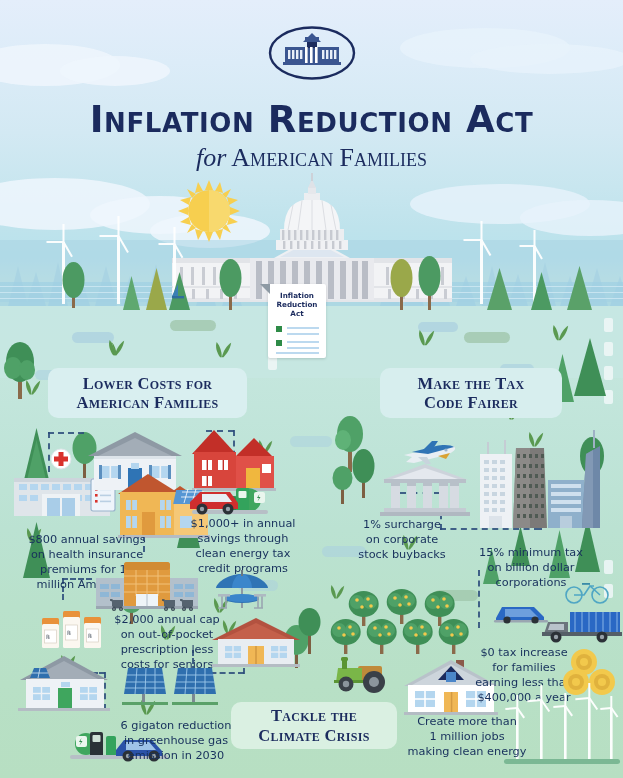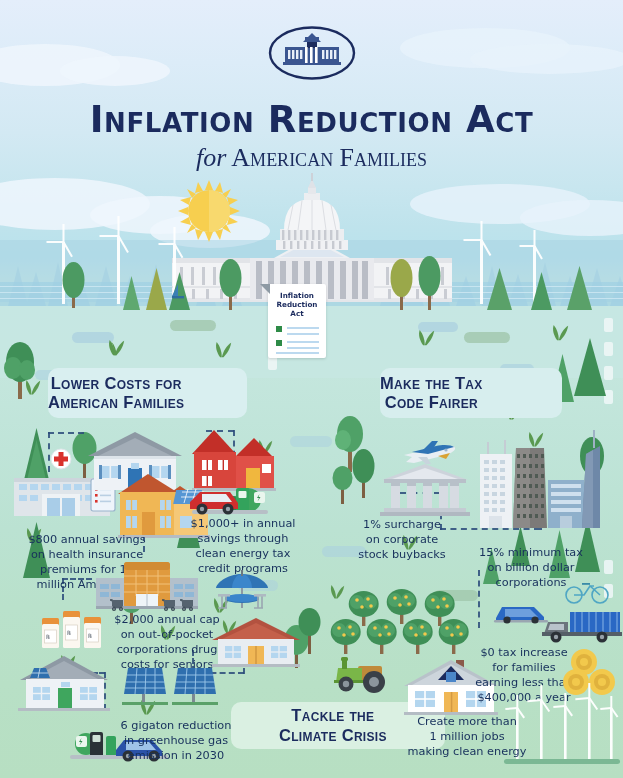--- a/index.html
+++ b/index.html
@@ -30,28 +30,28 @@
   .farhills{position:absolute;left:0;top:240px;width:623px;height:62px;background:#a9d4e4;opacity:.55;}
   .water{position:absolute;left:0;top:282px;width:623px;height:24px;background:#9ecfe4;opacity:.65;}
   .waterline{position:absolute;height:1px;background:#cfe9f2;opacity:.8;left:0;width:623px;}
   .groundline{position:absolute;left:0;top:306px;width:623px;height:72px;
     background:linear-gradient(180deg,#c6e7e3 0%,#c6e7e1 100%);}
   
   .blob{position:absolute;border-radius:14px;}
   
   .banner{
     position:absolute;background:#ddf0ec;border-radius:10px;
-    display:flex;align-items:center;text-align:center;
-    font-family:Liberation Sans, sans-serif;
+    display:flex;align-items:center;justify-content:center;text-align:center;
+    font-family:Liberation Serif, serif;
     font-weight:bold;color:#1b2b5e;font-variant:small-caps;
     line-height:1.18;letter-spacing:.3px;
   }
   #banner-lower{left:48px;top:368px;width:199px;height:50px;font-size:16.5px;background:#d9eff0;}
   #banner-tax{left:380px;top:368px;width:182px;height:50px;font-size:16.5px;background:#d7eeee;}
-  #banner-climate{left:231px;top:702px;width:166px;height:47px;font-size:16.5px;background:#daf0e2;padding-left:48px;}
+  #banner-climate{left:231px;top:702px;width:166px;height:47px;font-size:16.5px;background:#daf0e2;}
   
   .cap{
     position:absolute;text-align:center;color:#17305c;
     font-family:"DejaVu Sans","Liberation Sans",sans-serif;
     font-size:11.3px;line-height:1.33;font-weight:500;
   }
   
   .dash-h{position:absolute;border-top:2px dashed #2a4a7a;opacity:.85;}
   .dash-v{position:absolute;border-left:2px dashed #2a4a7a;opacity:.85;}
   .road-dash{position:absolute;width:9px;background:#edf6f6;border-radius:2px;opacity:.9;}
@@ -770,21 +770,21 @@
       <rect x="44" y="9" width="17" height="8" rx="1.5" fill="#e8913a"></rect>
       <rect x="44" y="15" width="17" height="25" rx="1.5" fill="#fbf7f0"></rect>
       <rect x="46.5" y="21" width="12" height="13" fill="#ffffff" stroke="#d8cfc2" stroke-width=".7"></rect>
       <text x="48" y="30" font-size="6" fill="#4a5560" font-family="Liberation Serif,serif">℞</text>
     </g>
   </svg>
 
   <div class="cap" style="left:96px;top:612px;width:142px;">
     <div>$2,000 annual cap</div>
     <div>on out-of-pocket</div>
-    <div>corporations drug</div>
+    <div>prescription less</div>
     <div>costs for seniors</div>
   </div>
 
   <svg style="position:absolute;left:212px;top:568px;" width="60" height="48">
     <path d="M30 6 C14 6 4 16 4 20 L56 20 C56 16 46 6 30 6 Z" fill="#2f74b5"></path>
     <path d="M30 6 C24 6 20 14 20 20 L40 20 C40 14 36 6 30 6 Z" fill="#3b86cb"></path>
     <rect x="29" y="2" width="2" height="6" fill="#6b7780"></rect>
     <rect x="29" y="20" width="2" height="20" fill="#8e99a4"></rect>
     <ellipse cx="30" cy="31" rx="17" ry="4" fill="#2f74b5"></ellipse>
     <ellipse cx="30" cy="30" rx="17" ry="4" fill="#3b86cb"></ellipse>

